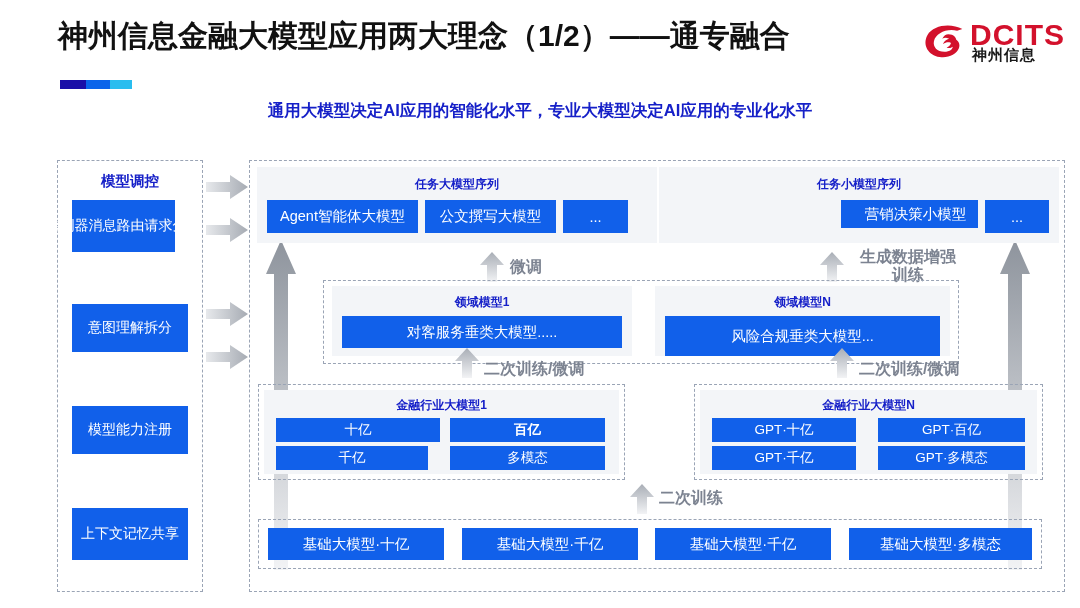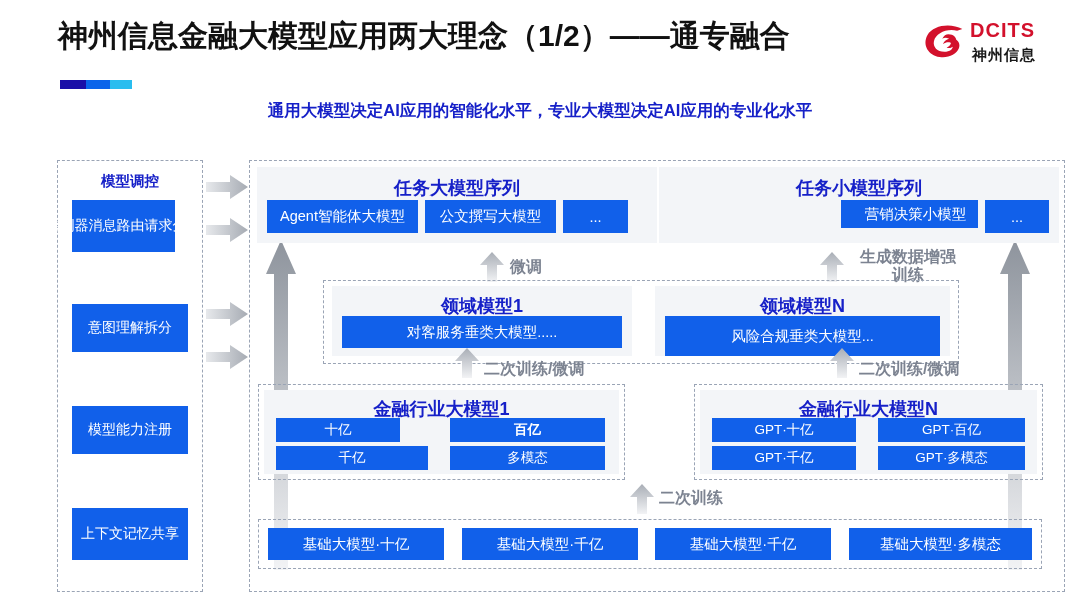--- a/index.html
+++ b/index.html
@@ -26,21 +26,21 @@
   .accent-bar i:nth-child(2){width:24px;background:#0b64ea;}
   .accent-bar i:nth-child(3){width:22px;background:#29bdef;}
 
   .logo{
     position:absolute;right:18px;top:18px;
     width:140px;height:56px;
   }
   .logo-mark{position:absolute;left:0;top:4px;width:44px;height:42px;}
   .logo-en{
     position:absolute;left:48px;top:2px;
-    font-size:20px;font-weight:bold;color:#d3112c;
+    font-size:30px;font-weight:bold;color:#d3112c;
     letter-spacing:1px;line-height:1;
   }
   .logo-cn{
     position:absolute;left:50px;top:29px;
     font-size:15px;font-weight:bold;color:#1a1a1a;
     letter-spacing:1px;line-height:1;
   }
 
   .subtitle{
     position:absolute;left:0;right:0;top:100px;
@@ -55,21 +55,21 @@
     box-sizing:border-box;
     background:transparent;
   }
   .panel-grey{
     position:absolute;
     background:#f3f5f8;
     box-sizing:border-box;
   }
   .grp-title{
     position:absolute;width:100%;text-align:center;
-    font-size:18px;font-weight:bold;color:#1620c8;
+    font-size:12px;font-weight:bold;color:#1620c8;
   }
   .bbox{
     position:absolute;
     background:#1160ea;
     color:#ffffff;
     display:flex;align-items:center;justify-content:center;
     font-size:14.5px;
     box-sizing:border-box;
     white-space:nowrap;
   }
@@ -251,21 +251,21 @@
           <stop offset="1" stop-color="#a9aeb6"></stop>
         </linearGradient>
       </defs>
     <path d="M12,0 L24,13 L17,13 L17,30 L7,30 L7,13 L0,13 Z" fill="url(#gs4)"></path>
   </svg>
   <div class="lbl" style="left:859px;top:360px;">二次训练/微调</div>
 
   <div class="dashed" style="left:258px;top:384px;width:367px;height:96px;"></div>
   <div class="panel-grey" style="left:264px;top:390px;width:355px;height:84px;">
     <div class="grp-title" style="left:0;top:7px;">金融行业大模型1</div>
-    <div class="bbox small" style="left:12px;top:28px;width:124px;height:24px;">十亿</div>
+    <div class="bbox small" style="left:12px;top:28px;width:164px;height:24px;">十亿</div>
     <div class="bbox small" style="left:186px;top:28px;width:155px;height:24px;font-weight:bold;">百亿</div>
     <div class="bbox small" style="left:12px;top:56px;width:152px;height:24px;">千亿</div>
     <div class="bbox small" style="left:186px;top:56px;width:155px;height:24px;">多模态</div>
   </div>
 
   <div class="dashed" style="left:694px;top:384px;width:349px;height:96px;"></div>
   <div class="panel-grey" style="left:700px;top:390px;width:337px;height:84px;">
     <div class="grp-title" style="left:0;top:7px;">金融行业大模型N</div>
     <div class="bbox small" style="left:12px;top:28px;width:144px;height:24px;">GPT·十亿</div>
     <div class="bbox small" style="left:178px;top:28px;width:147px;height:24px;">GPT·百亿</div>

